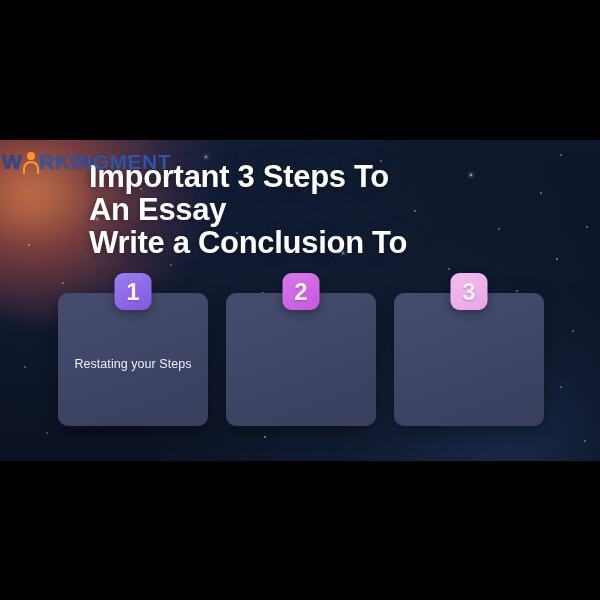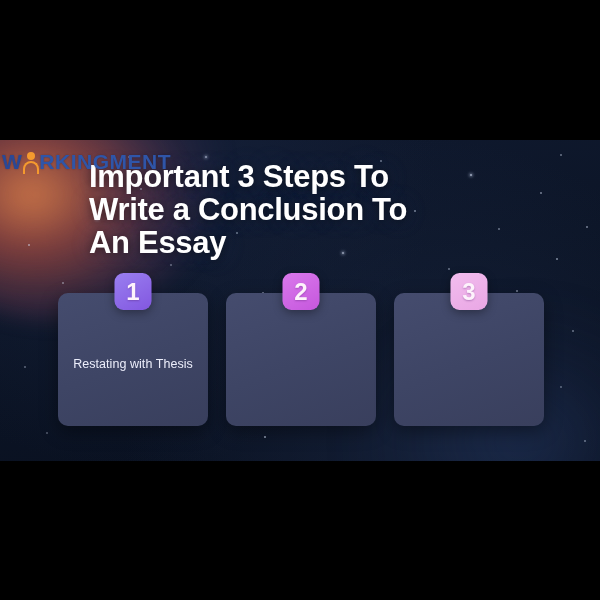--- a/index.html
+++ b/index.html
@@ -318,29 +318,29 @@
     </div>
 
     <div class="logo">
       <span class="logo-text">
         <span class="logo-pre">W</span><span class="logo-mark"><span class="head"></span><span class="body"></span></span><span class="logo-post">RKINGMENT</span>
       </span>
     </div>
 
     <div class="headline">
       <div>Important 3 Steps To</div>
+      <div>An Essay</div>
       <div>Write a Conclusion To</div>
-      <div>An Essay</div>
     </div>
 
     <div class="cards">
 
       <div class="card">
         <div class="badge badge-1">1</div>
-        <div class="card-text">Restating with Thesis</div>
+        <div class="card-text">Restating your Steps</div>
       </div>
 
       <div class="card">
         <div class="badge badge-2">2</div>
       </div>
 
       <div class="card">
         <div class="badge badge-3">3</div>
       </div>
 

